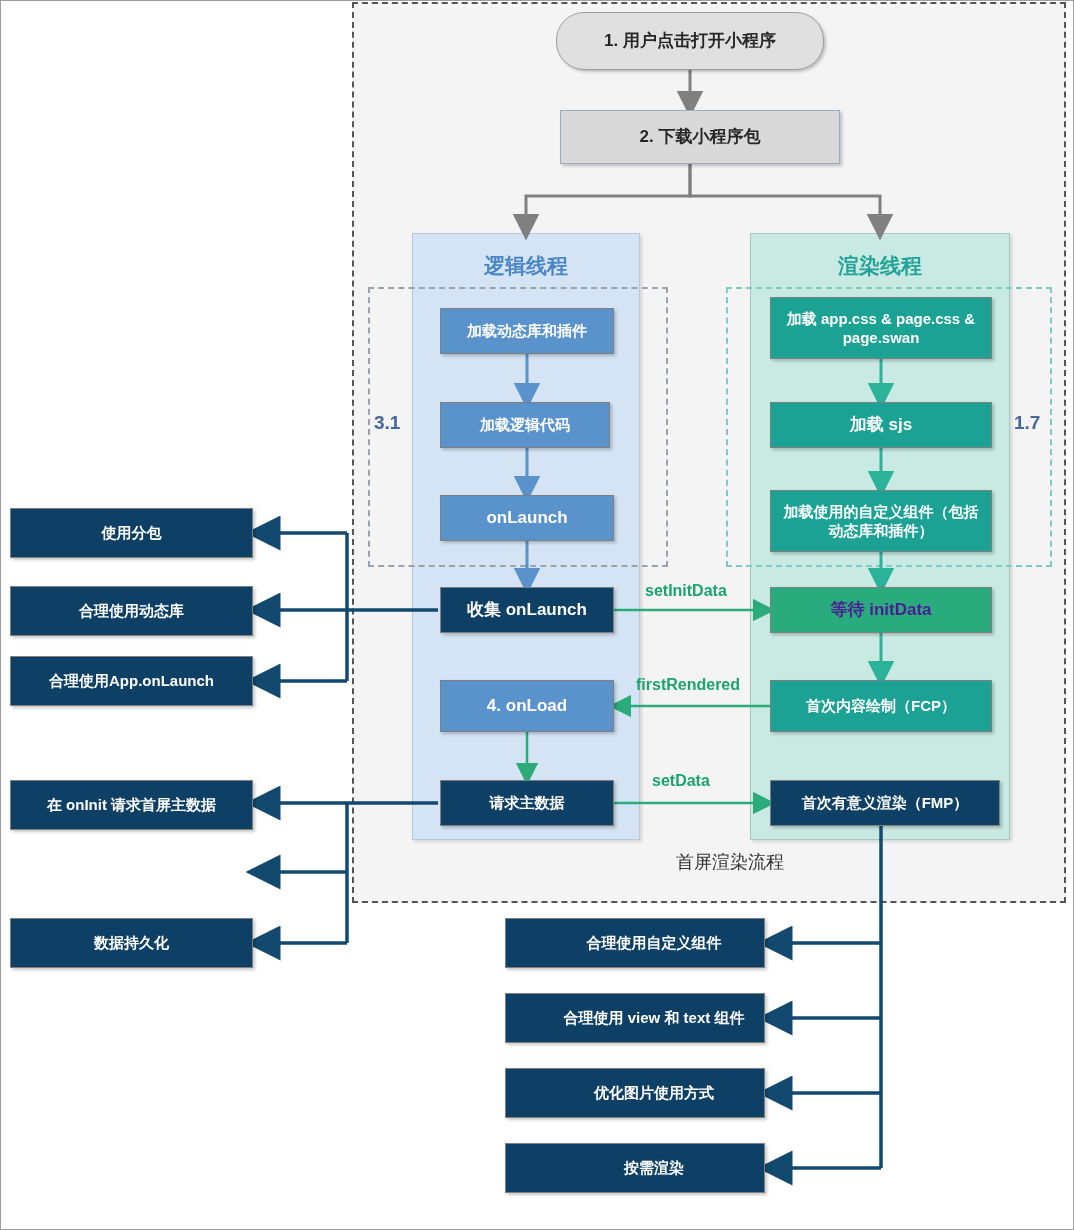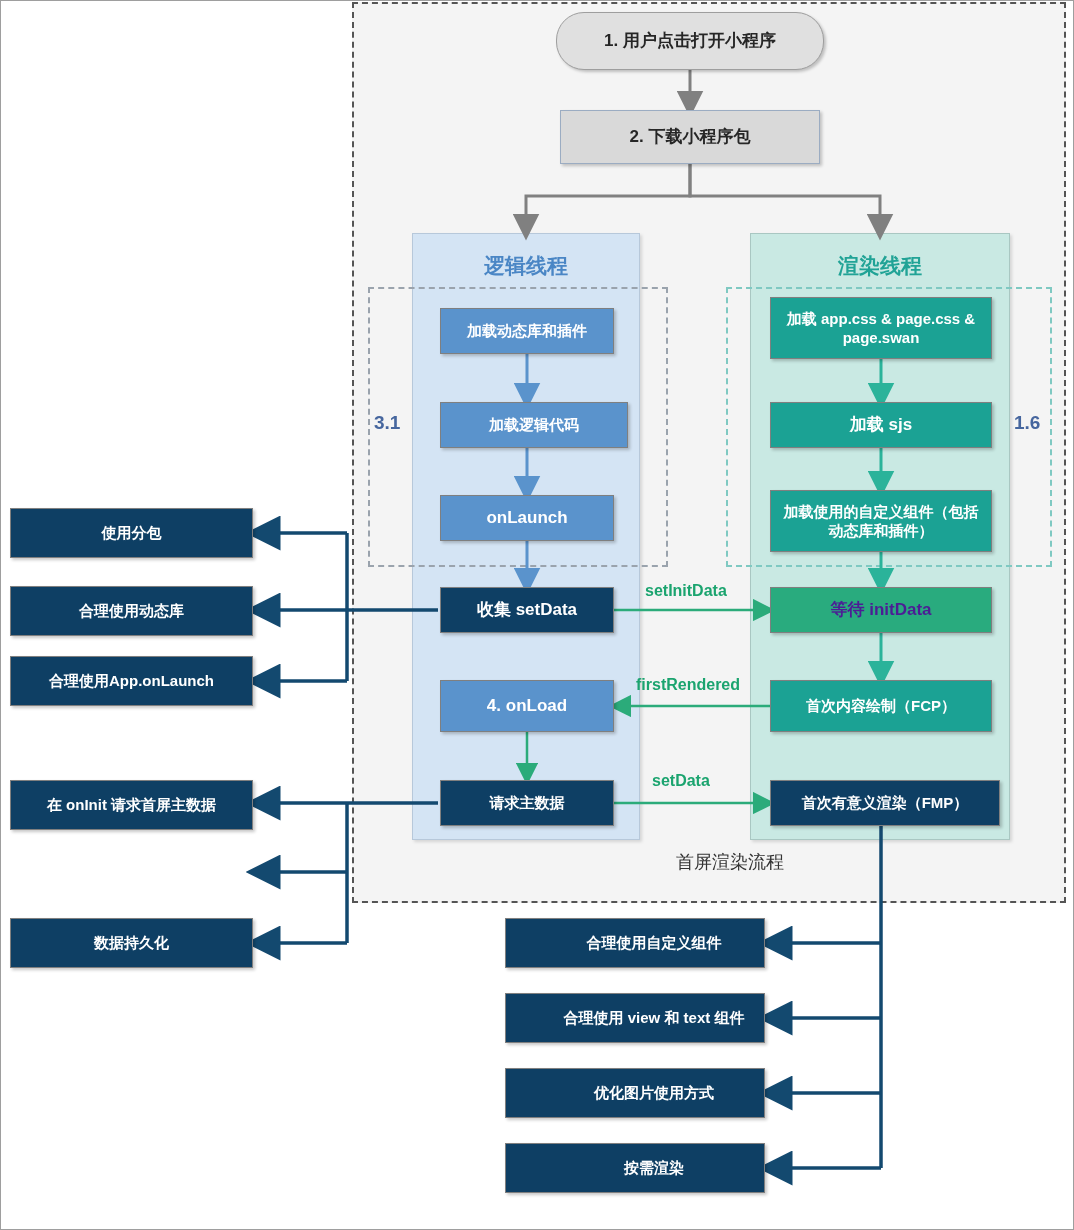--- a/index.html
+++ b/index.html
@@ -33,25 +33,25 @@
         box-shadow:2px 2px 3px rgba(0,0,0,.22);}
   .blue{background:#5a93cc;border:1px solid #7f7f7f;color:#fff;}
   .navy{background:#0e3f64;border:1px solid #7f7f7f;color:#fff;}
   .teal{background:#1ba294;border:1px solid #7f7f7f;color:#fff;}
   .green{background:#29ab7e;border:1px solid #7f7f7f;color:#4c1d95;}
   .grey{background:#d9d9d9;border:1px solid #9bacc2;color:#262626;}
   .pill{background:#e0e0e0;border:1px solid #9e9e9e;color:#262626;border-radius:28px;}
 
   
   #n-start{left:556px;top:12px;width:268px;height:58px;font-size:17px;}
-  #n-download{left:560px;top:110px;width:260px;height:54px;font-size:17px;}
+  #n-download{left:560px;top:110px;width:280px;height:54px;font-size:17px;}
 
   
   #n-dyn{left:440px;top:308px;width:174px;height:46px;}
-  #n-logiccode{left:440px;top:402px;width:188px;height:46px;}
+  #n-logiccode{left:440px;top:402px;width:170px;height:46px;}
   #n-onlaunch{left:440px;top:495px;width:174px;height:46px;font-size:17px;}
   #n-initdata{left:440px;top:587px;width:174px;height:46px;font-size:17px;}
   #n-onload{left:440px;top:680px;width:174px;height:52px;font-size:17px;}
   #n-reqdata{left:440px;top:780px;width:174px;height:46px;}
 
   
   #n-css{left:770px;top:297px;width:222px;height:62px;}
   #n-sjs{left:770px;top:402px;width:222px;height:46px;font-size:17px;}
   #n-comp{left:770px;top:490px;width:222px;height:62px;}
   #n-wait{left:770px;top:587px;width:222px;height:46px;font-size:17px;}
@@ -89,21 +89,21 @@
   <div id="lane-logic" class="abs">
     <div class="lane-title">逻辑线程</div>
   </div>
   <div id="lane-render" class="abs">
     <div class="lane-title">渲染线程</div>
   </div>
 
   <div id="dash-31" class="abs"></div>
   <div id="dash-32" class="abs"></div>
   <div id="label-31" class="dash-label">3.1</div>
-  <div id="label-32" class="dash-label">1.6</div>
+  <div id="label-32" class="dash-label">1.7</div>
 
   <svg id="wires">
     <defs>
       <marker id="ar-grey" markerWidth="9" markerHeight="9" refX="4.5" refY="4.5" orient="auto">
         <path d="M0,0 L9,4.5 L0,9 z" fill="#808080"></path>
       </marker>
       <marker id="ar-blue" markerWidth="9" markerHeight="9" refX="4.5" refY="4.5" orient="auto">
         <path d="M0,0 L9,4.5 L0,9 z" fill="#5a93cc"></path>
       </marker>
       <marker id="ar-teal" markerWidth="9" markerHeight="9" refX="4.5" refY="4.5" orient="auto">
@@ -159,21 +159,21 @@
   <div id="lab-setinit" class="edge-label abs">setInitData</div>
   <div id="lab-first" class="edge-label abs">firstRendered</div>
   <div id="lab-setdata" class="edge-label abs">setData</div>
 
   <div id="n-start" class="abs node pill">1. 用户点击打开小程序</div>
   <div id="n-download" class="abs node grey">2. 下载小程序包</div>
 
   <div id="n-dyn" class="abs node blue">加载动态库和插件</div>
   <div id="n-logiccode" class="abs node blue">加载逻辑代码</div>
   <div id="n-onlaunch" class="abs node blue">onLaunch</div>
-  <div id="n-initdata" class="abs node navy">收集 setData</div>
+  <div id="n-initdata" class="abs node navy">收集 onLaunch</div>
   <div id="n-onload" class="abs node blue">4. onLoad</div>
   <div id="n-reqdata" class="abs node navy">请求主数据</div>
 
   <div id="n-css" class="abs node teal">加载 app.css &amp; page.css &amp; page.swan</div>
   <div id="n-sjs" class="abs node teal">加载 sjs</div>
   <div id="n-comp" class="abs node teal">加载使用的自定义组件（包括动态库和插件）</div>
   <div id="n-wait" class="abs node green">等待 initData</div>
   <div id="n-fcp" class="abs node teal">首次内容绘制（FCP）</div>
   <div id="n-fmp" class="abs node navy">首次有意义渲染（FMP）</div>
 

